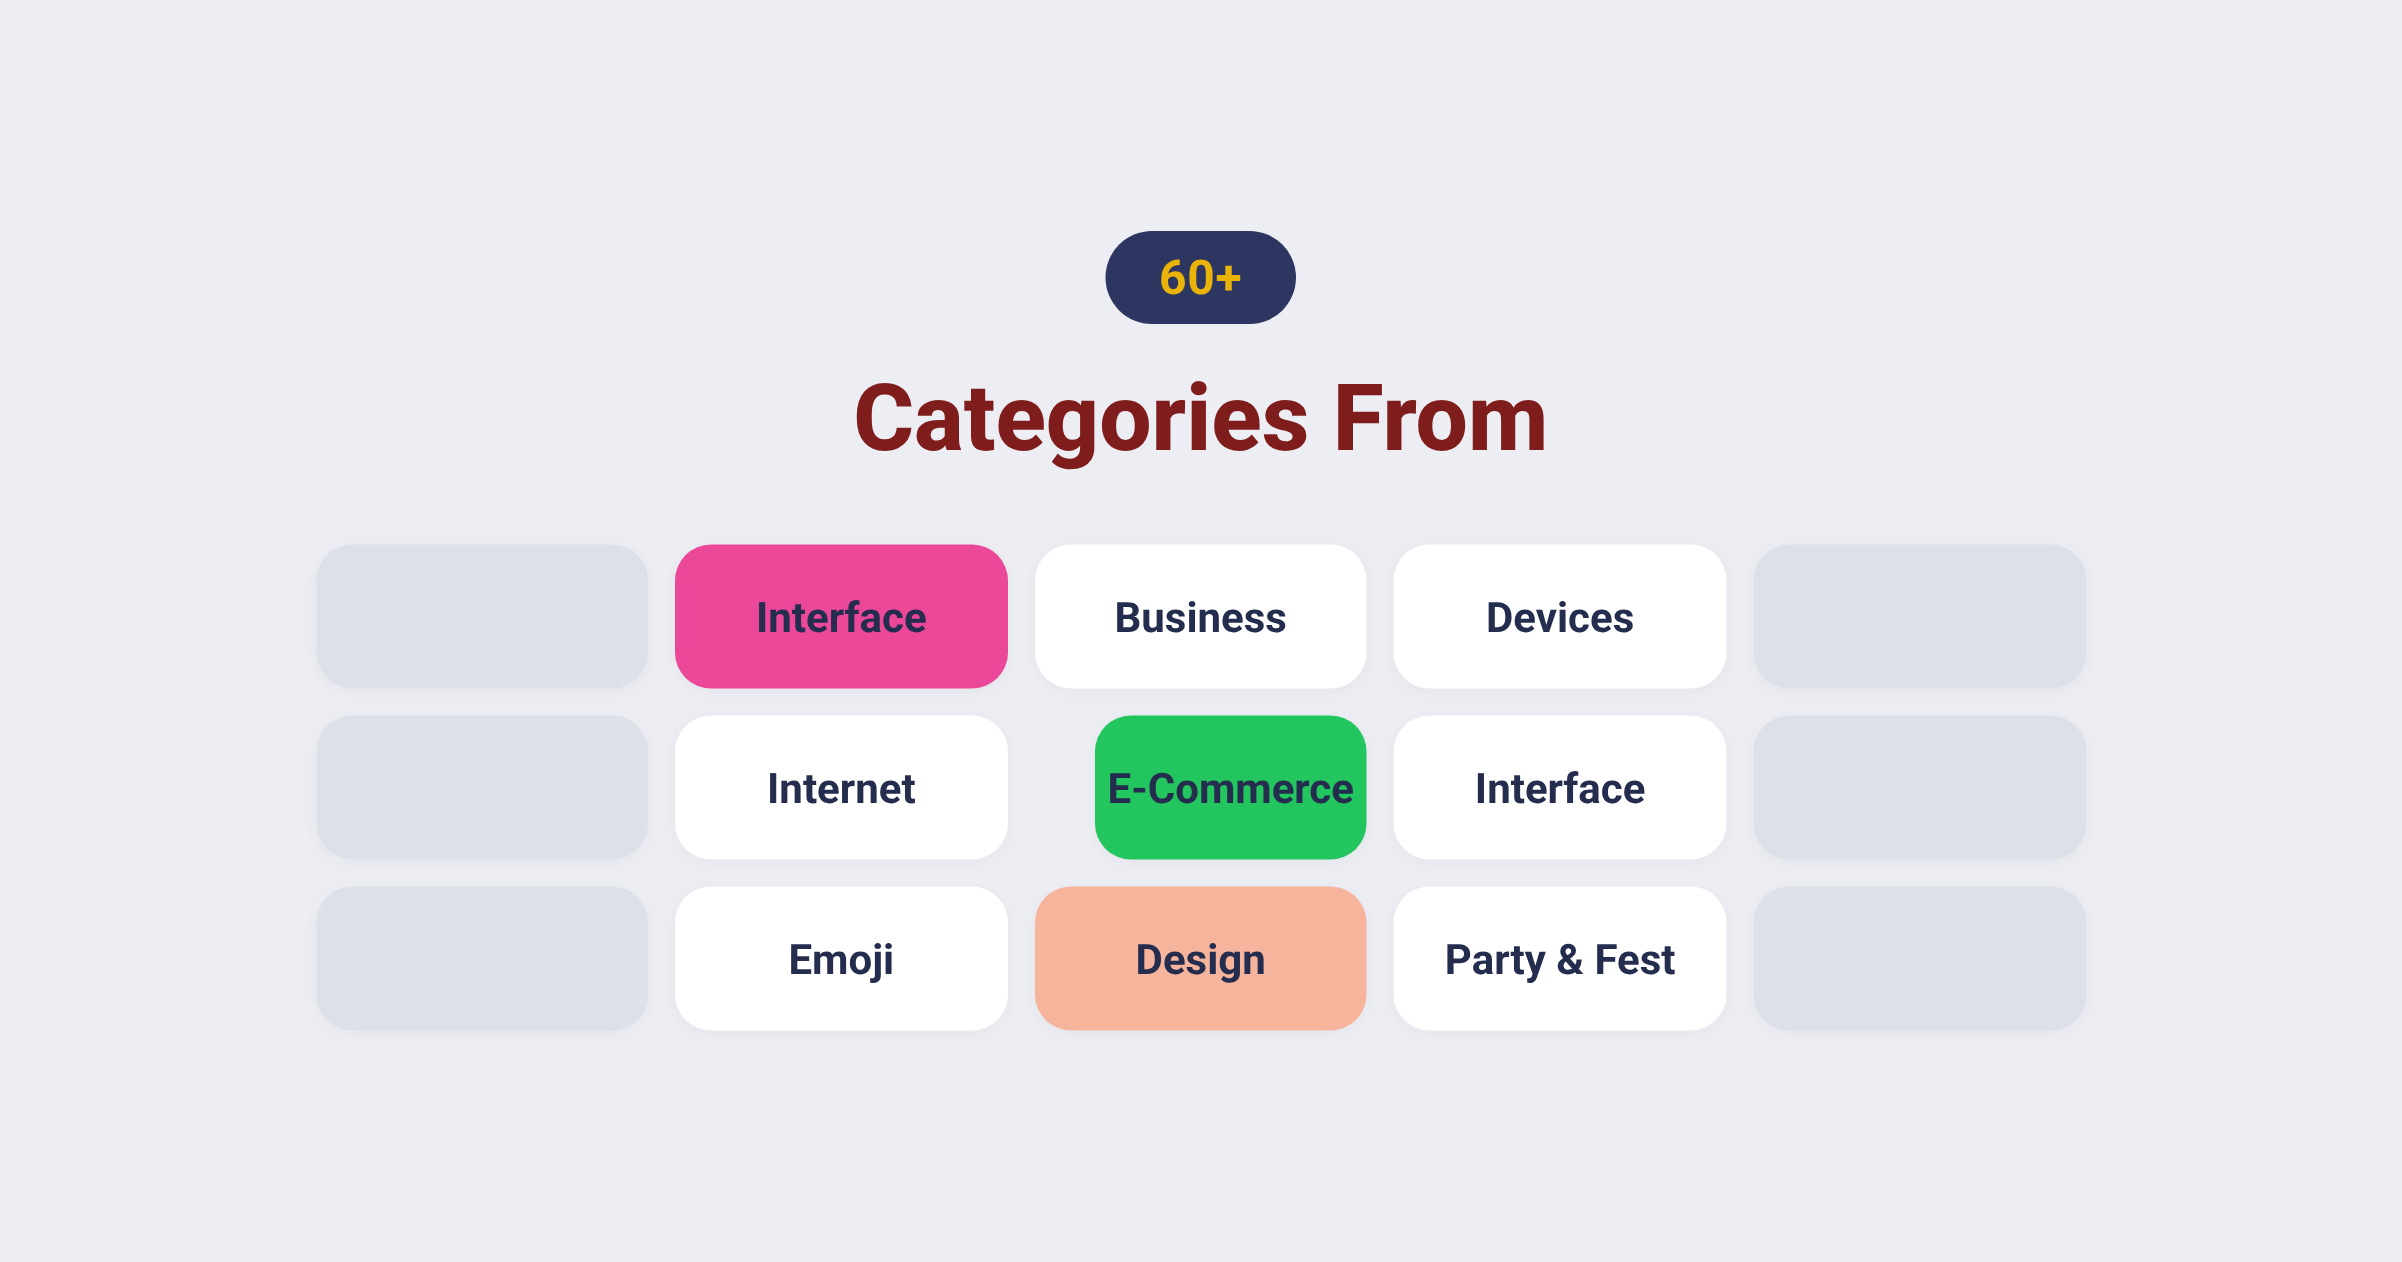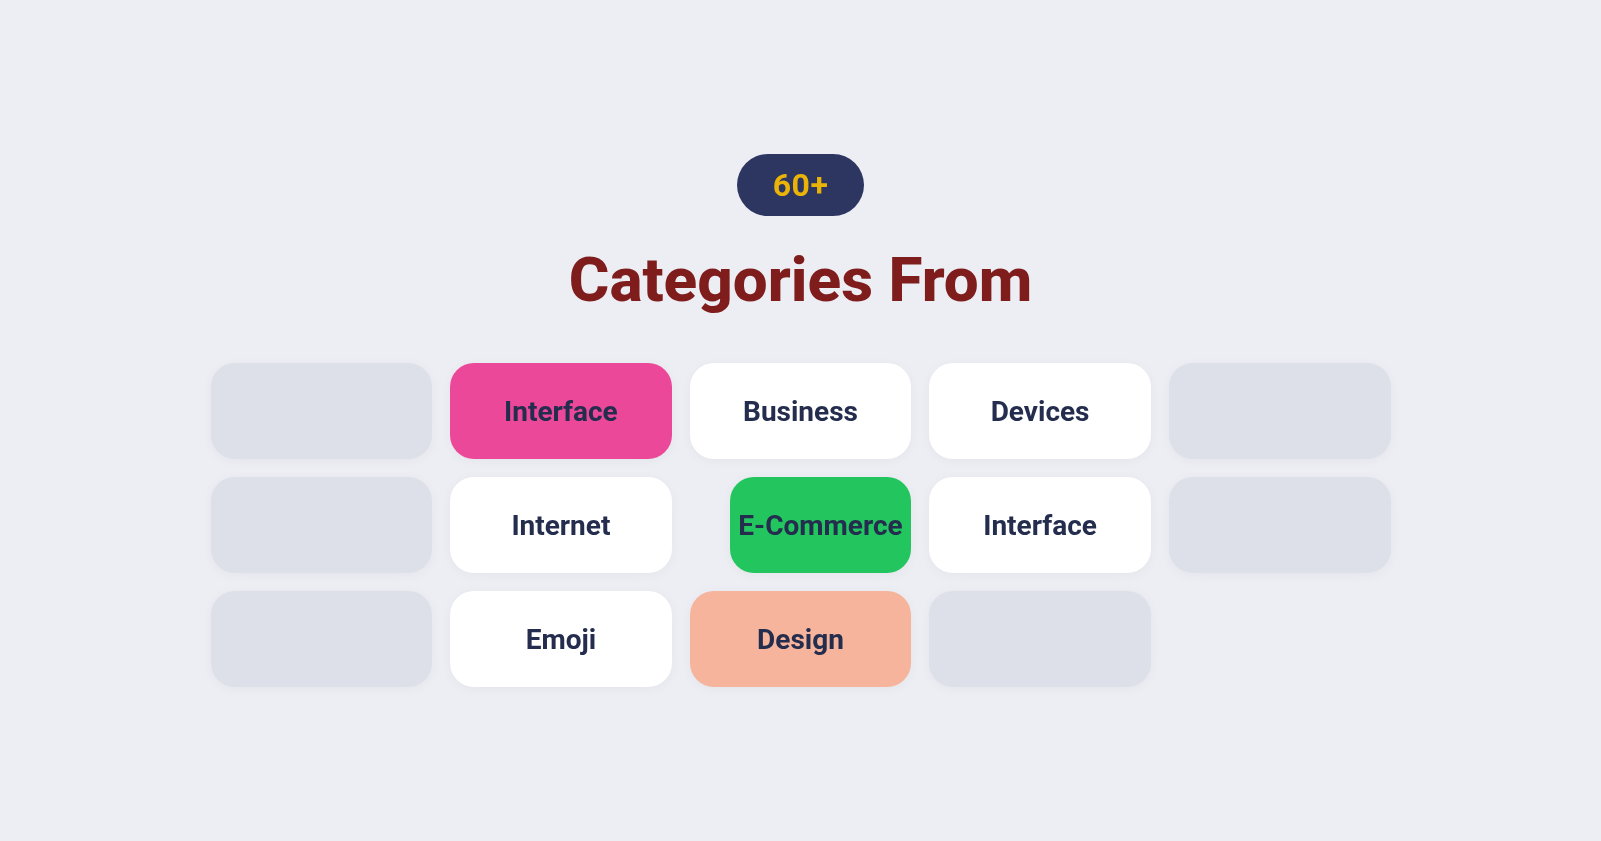--- a/index.html
+++ b/index.html
@@ -103,14 +103,15 @@
     <div class="category-pill">Devices</div>
     <div class="category-pill empty"></div>
     <div class="category-pill empty"></div>
     <div class="category-pill">Internet</div>
     <div class="category-pill green">E-Commerce</div>
     <div class="category-pill">Interface</div>
     <div class="category-pill empty"></div>
     <div class="category-pill empty"></div>
     <div class="category-pill">Emoji</div>
     <div class="category-pill peach">Design</div>
+    <div class="category-pill">Party &amp; Fest</div>
     <div class="category-pill empty"></div>
   </div>
 
 </body></html>

